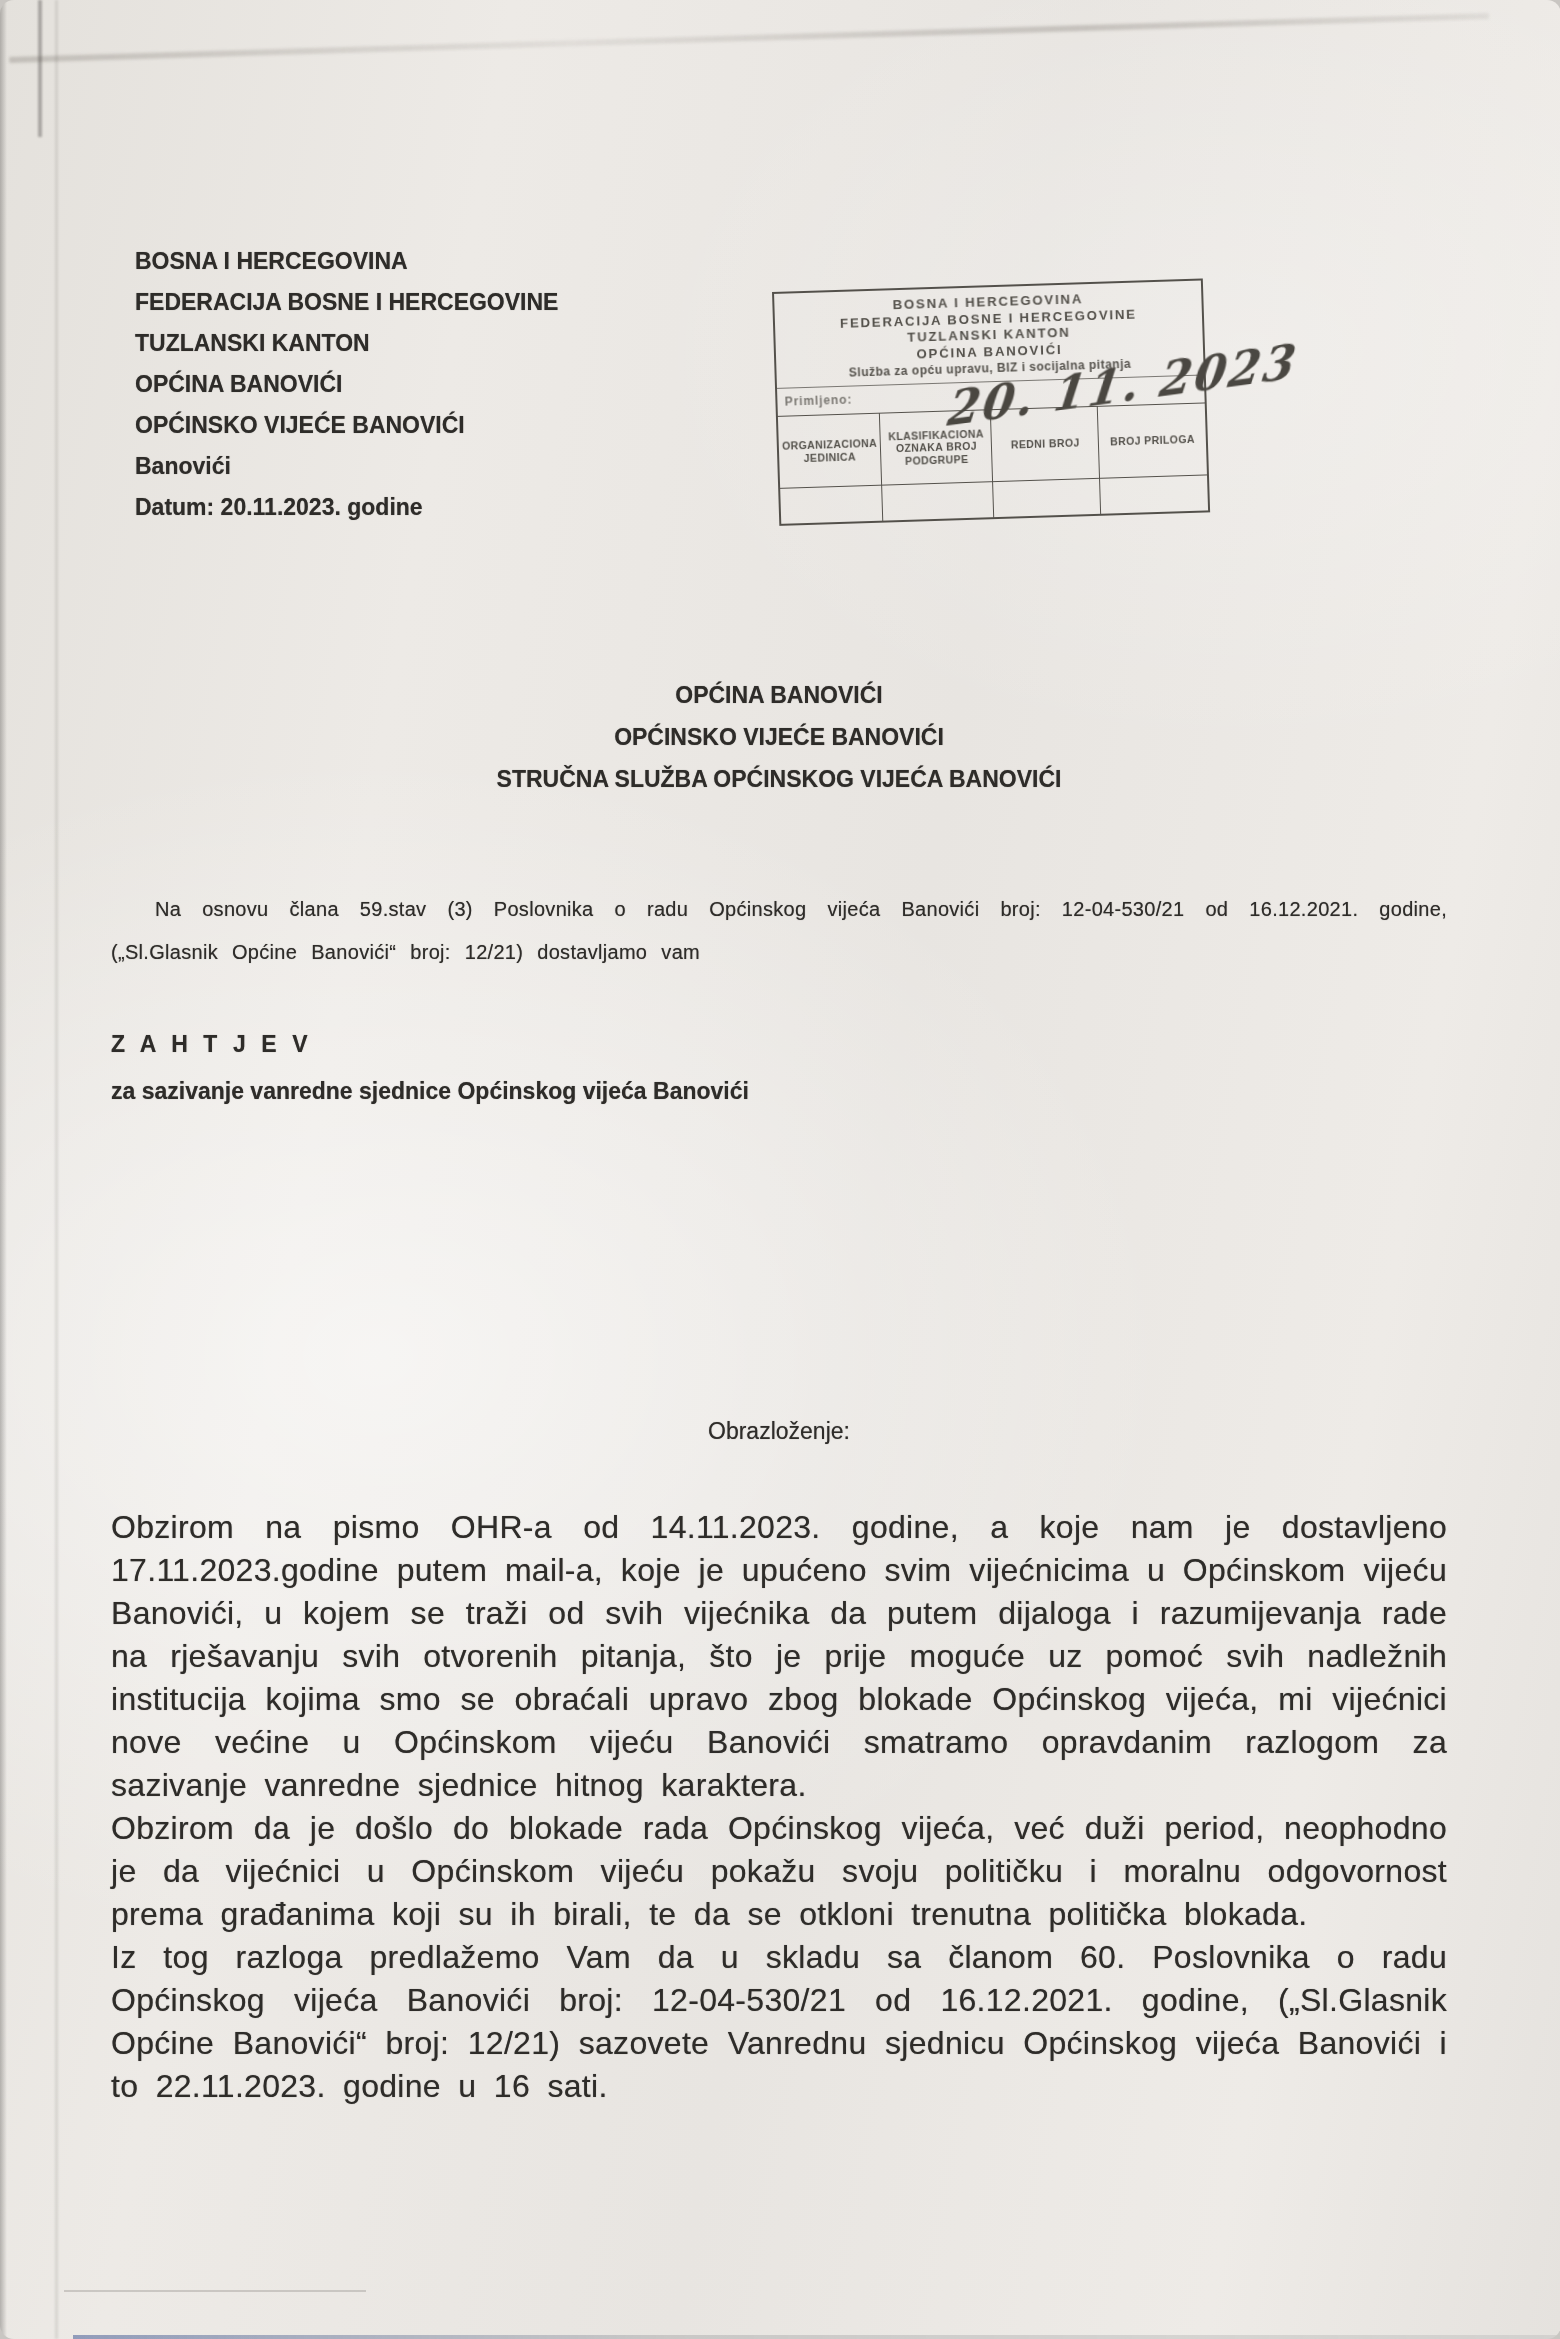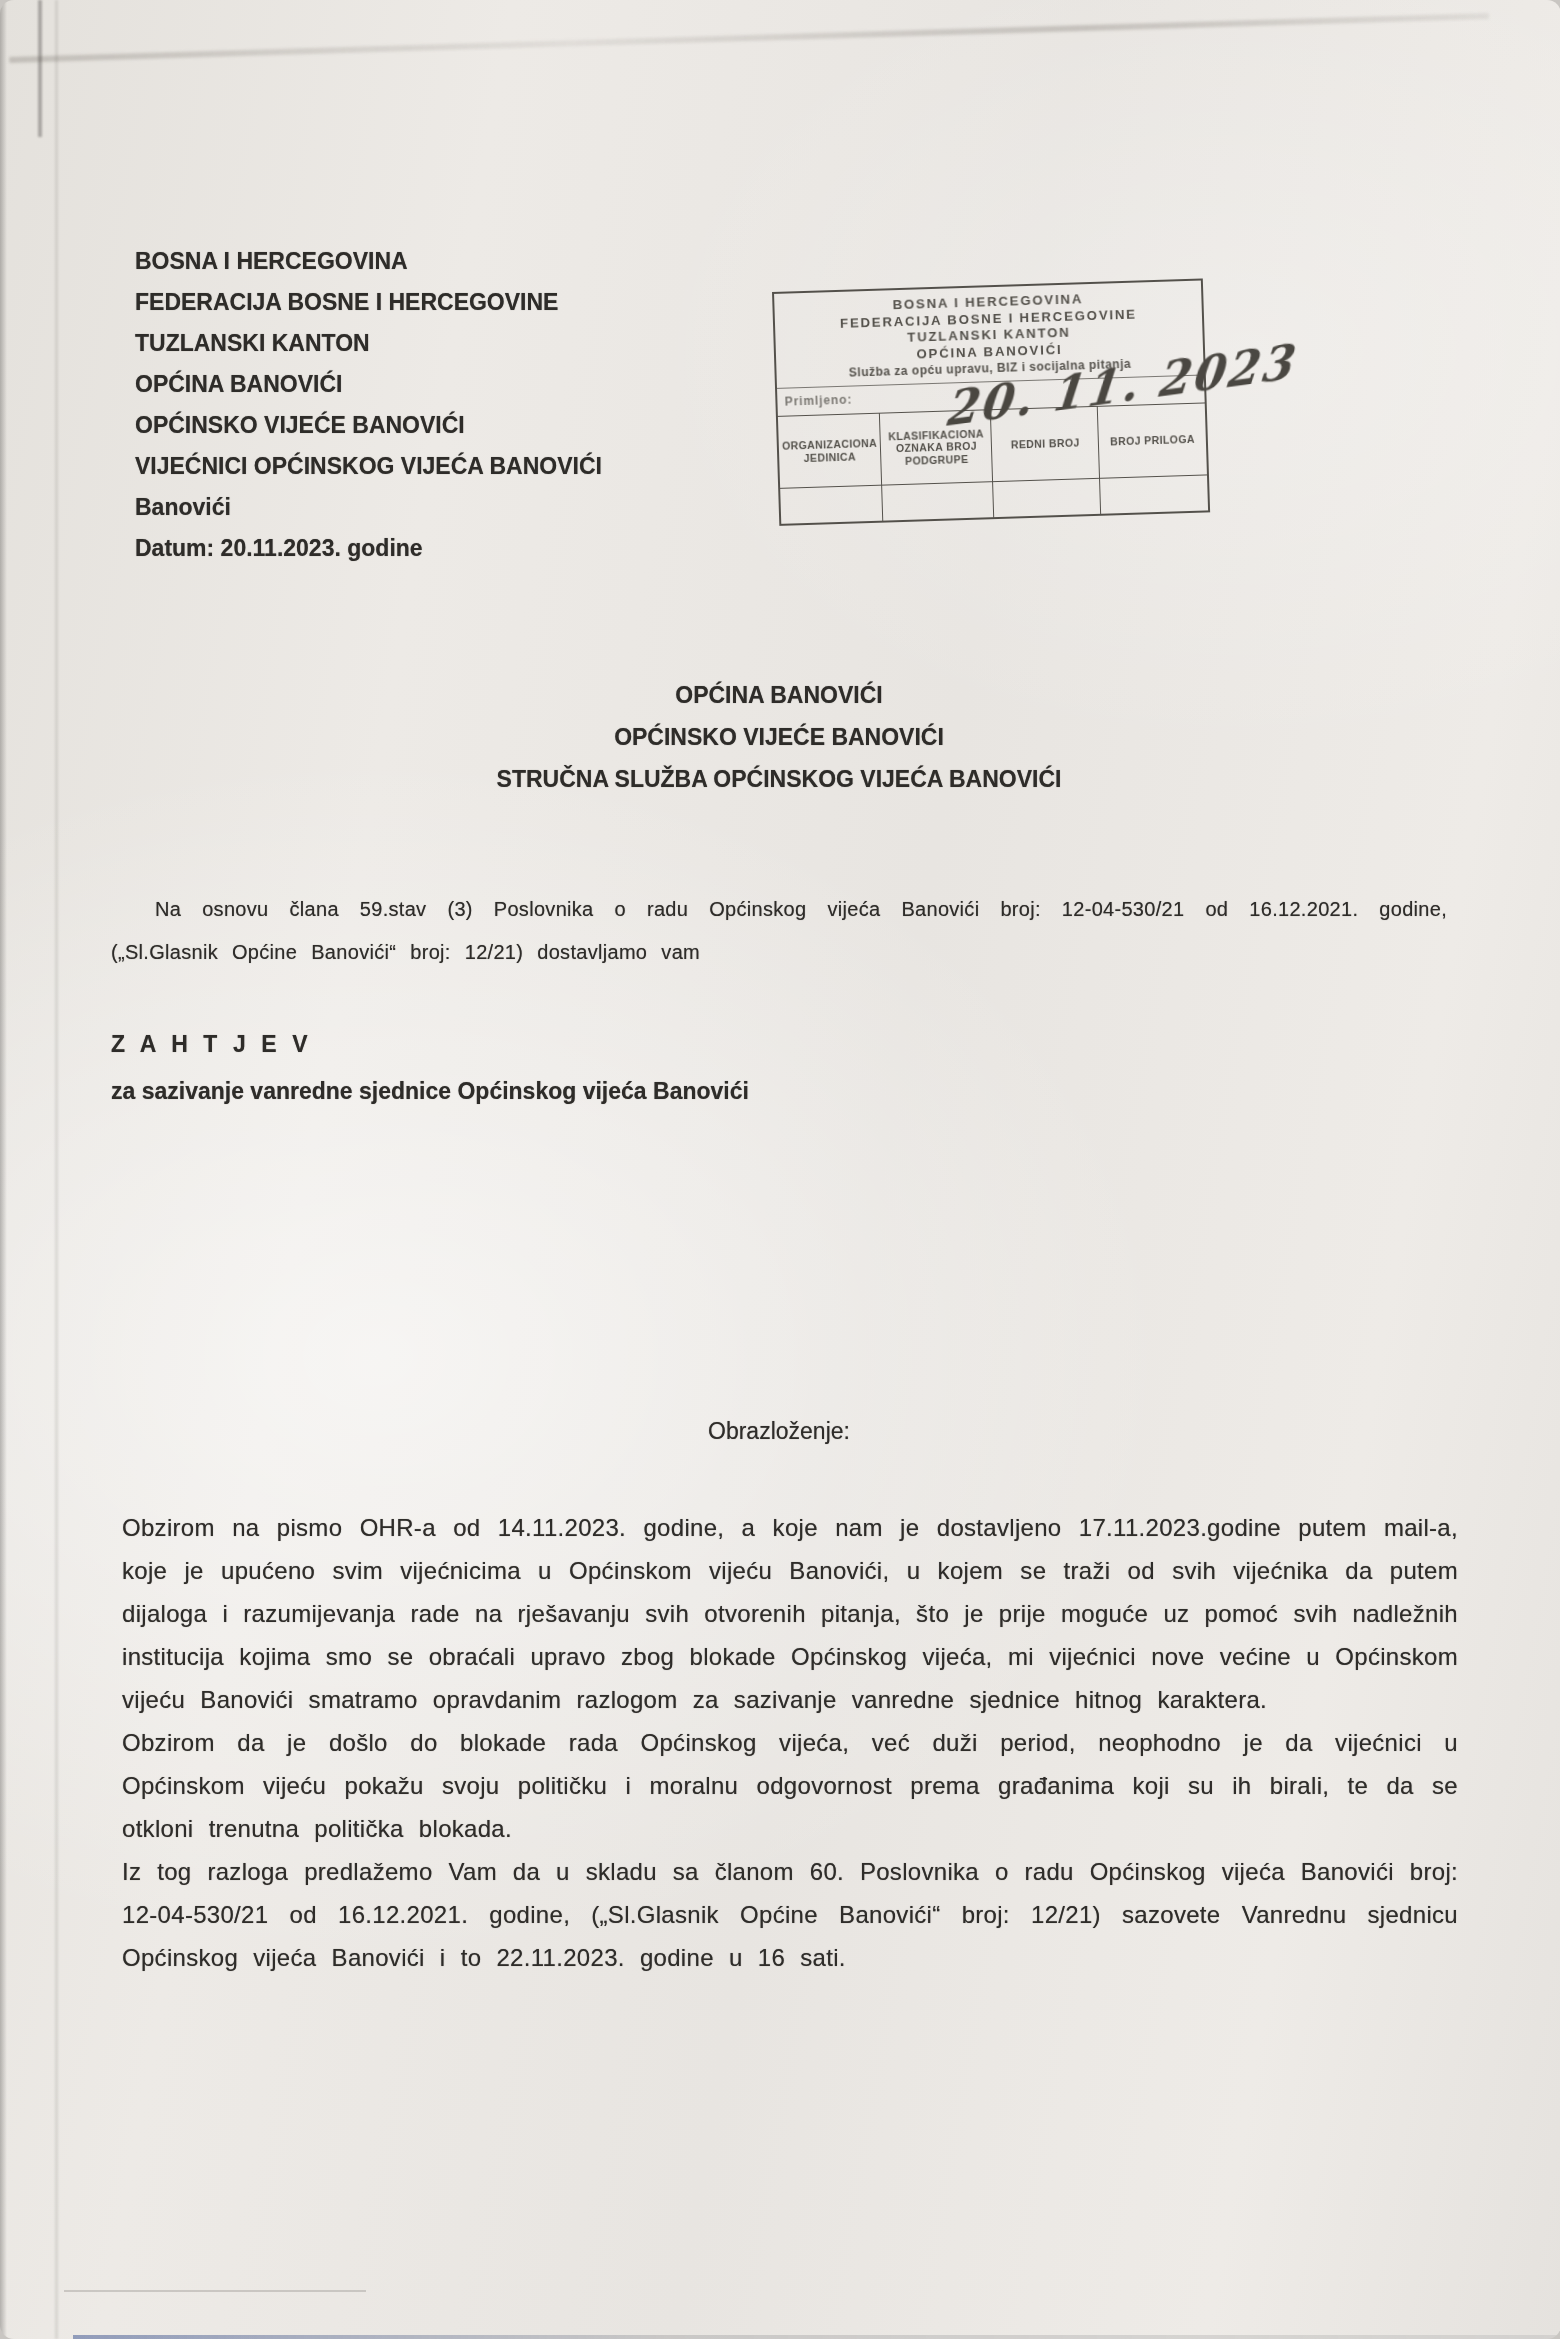--- a/index.html
+++ b/index.html
@@ -28,21 +28,21 @@
 
   .doc-text{text-shadow:0 0 0.9px rgba(46,44,41,.55);}
 
   .letterhead{position:absolute;left:135px;top:241px;font-weight:bold;font-size:23px;line-height:41px;white-space:nowrap;}
   .recipient{position:absolute;left:111px;width:1336px;top:674px;text-align:center;font-weight:bold;font-size:23px;line-height:42px;}
   .intro{position:absolute;left:111px;top:868px;width:1336px;font-size:20px;line-height:43px;text-align:justify;text-indent:44px;word-spacing:8.2px;letter-spacing:0.3px;margin-top:20px;}
   .req-title{position:absolute;left:111px;width:1336px;top:1031px;font-weight:bold;font-size:23px;letter-spacing:4.6px;}
   .req-subtitle{position:absolute;left:111px;width:1336px;top:1078px;text-align:left;font-weight:bold;font-size:23px;}
   .req-par{position:absolute;left:111px;top:1201px;width:1336px;font-size:24px;line-height:43px;text-align:justify;word-spacing:7.3px;letter-spacing:0.3px;}
   .expl-head{position:absolute;left:111px;width:1336px;top:1418px;text-align:center;font-weight:normal;font-size:23px;}
-  .body-block{position:absolute;left:111px;top:1506px;width:1336px;font-size:24px;line-height:43px;text-align:justify;word-spacing:8.2px;letter-spacing:0.3px;margin-left:11px;}
+  .body-block{position:absolute;left:111px;top:1506px;width:1336px;font-size:32px;line-height:43px;text-align:justify;word-spacing:8.2px;letter-spacing:0.3px;}
   .body-block p{margin:0;}
 
   
   .stamp{position:absolute;left:772px;top:292px;width:431px;color:#47443e;
     transform:rotate(-1.8deg);transform-origin:top left;filter:blur(0.4px);opacity:.92;}
   .stamp-box{border:2.7px solid currentColor;}
   .stamp-head{padding:7.3px 3.7px 4.6px;text-align:center;font-weight:bold;font-size:13.2px;line-height:16.4px;letter-spacing:1.8px;}
   .stamp-head .svc{font-size:12px;letter-spacing:0.5px;font-weight:bold;}
   .stamp-received{border-top:1.8px solid currentColor;height:27.4px;font-size:12px;line-height:27.4px;padding:0 7.3px;font-weight:bold;letter-spacing:0.9px;opacity:.75;filter:blur(0.5px);}
   .stamp-cols,.stamp-empty{display:flex;border-top:1.8px solid currentColor;}
@@ -66,21 +66,20 @@
   <div class="corner-mark"></div>
   <div class="crease-bottom"></div>
   <div class="edge-bottom"></div>
 
   <div class="letterhead doc-text">
     <div>BOSNA I HERCEGOVINA</div>
     <div>FEDERACIJA BOSNE I HERCEGOVINE</div>
     <div>TUZLANSKI KANTON</div>
     <div>OPĆINA BANOVIĆI</div>
     <div>OPĆINSKO VIJEĆE BANOVIĆI</div>
-    <div>VIJEĆNICI OPĆINSKOG VIJEĆA BANOVIĆI</div>
     <div>Banovići</div>
     <div>Datum: 20.11.2023. godine</div>
   </div>
 
   <div class="stamp">
     <div class="stamp-box">
       <div class="stamp-head">
         <div>BOSNA I HERCEGOVINA</div>
         <div>FEDERACIJA BOSNE I HERCEGOVINE</div>
         <div>TUZLANSKI KANTON</div>

